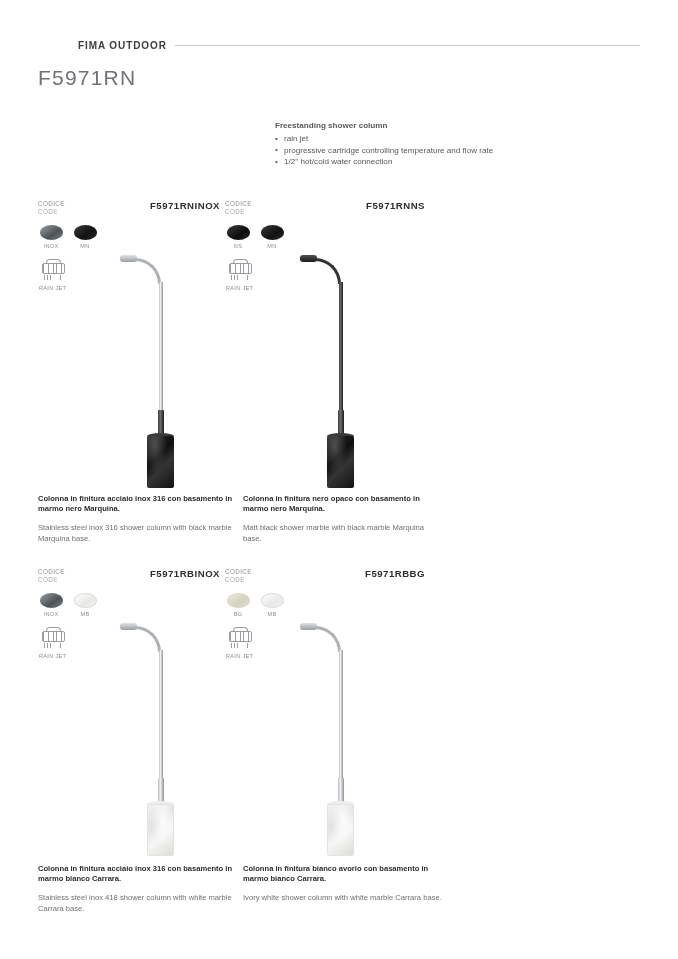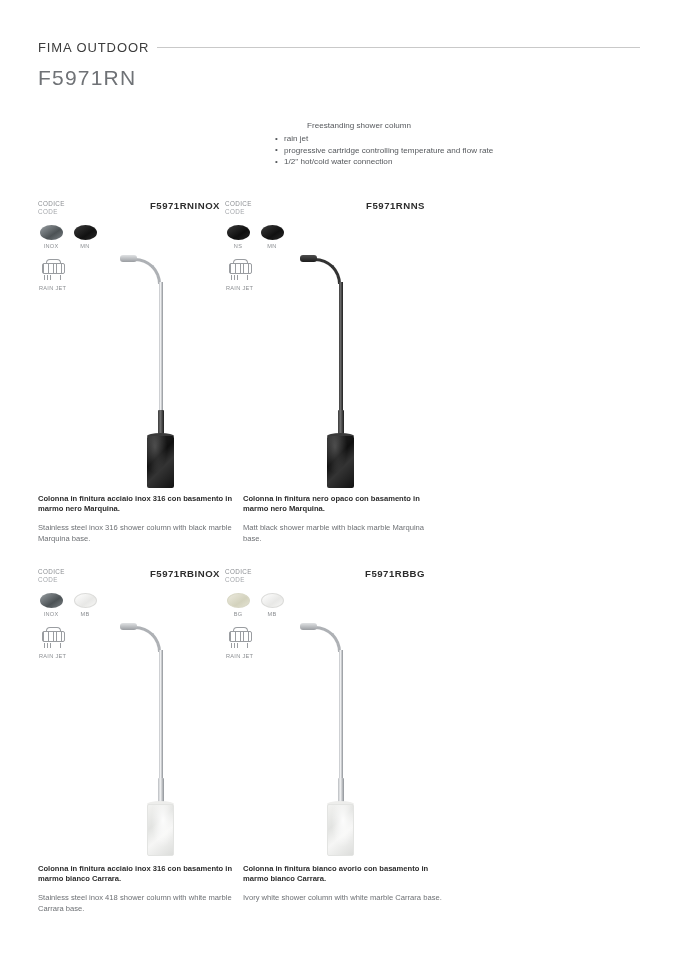--- a/index.html
+++ b/index.html
@@ -22,25 +22,26 @@
 
   
   .header {
     position: absolute;
     left: 38px; top: 40px;
     width: 602px;
     display: flex;
     align-items: center;
   }
   .brand {
-    font-size: 13px;
+    font-size: 10px;
     letter-spacing: 0.9px;
     color: #3c3c3c;
     white-space: nowrap;
-    font-weight: 400;
+    font-weight: 700;
+    margin-left: 40px;
   }
   .header-rule {
     flex: 1 1 auto;
     height: 1px;
     background: #c9c9c9;
     margin-left: 8px;
   }
 
   .page-title {
     position: absolute;
@@ -59,21 +60,21 @@
     line-height: 11.4px;
     color: #3c3c3c;
   }
   .desc-it { left: 38px; width: 215px; }
   .desc-en { left: 275px; width: 230px; color: #55585c; }
   .desc h4 {
     margin: 0 0 2px 0;
     font-size: 8.1px;
     font-weight: 700;
   }
-  .desc-en h4 { font-weight: 400; color:#55585c;margin-left:32px; }
+  .desc-en h4 { font-weight: 700; color:#55585c; }
   .desc ul { margin: 0; padding: 0; list-style: none; }
   .desc li {
     position: relative;
     padding-left: 9px;
     margin-bottom: 0px;
   }
   .desc li::before {
     content: "•";
     position: absolute;
     left: 0; top: -0.5px;

